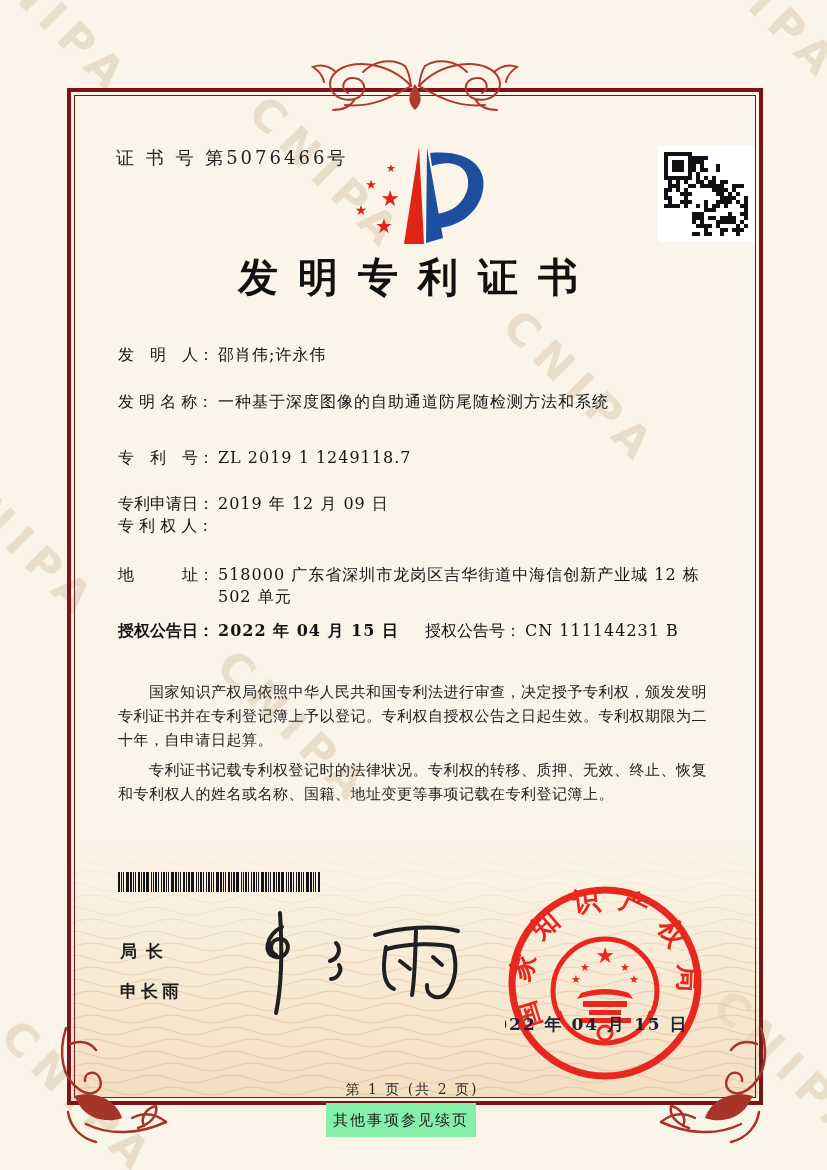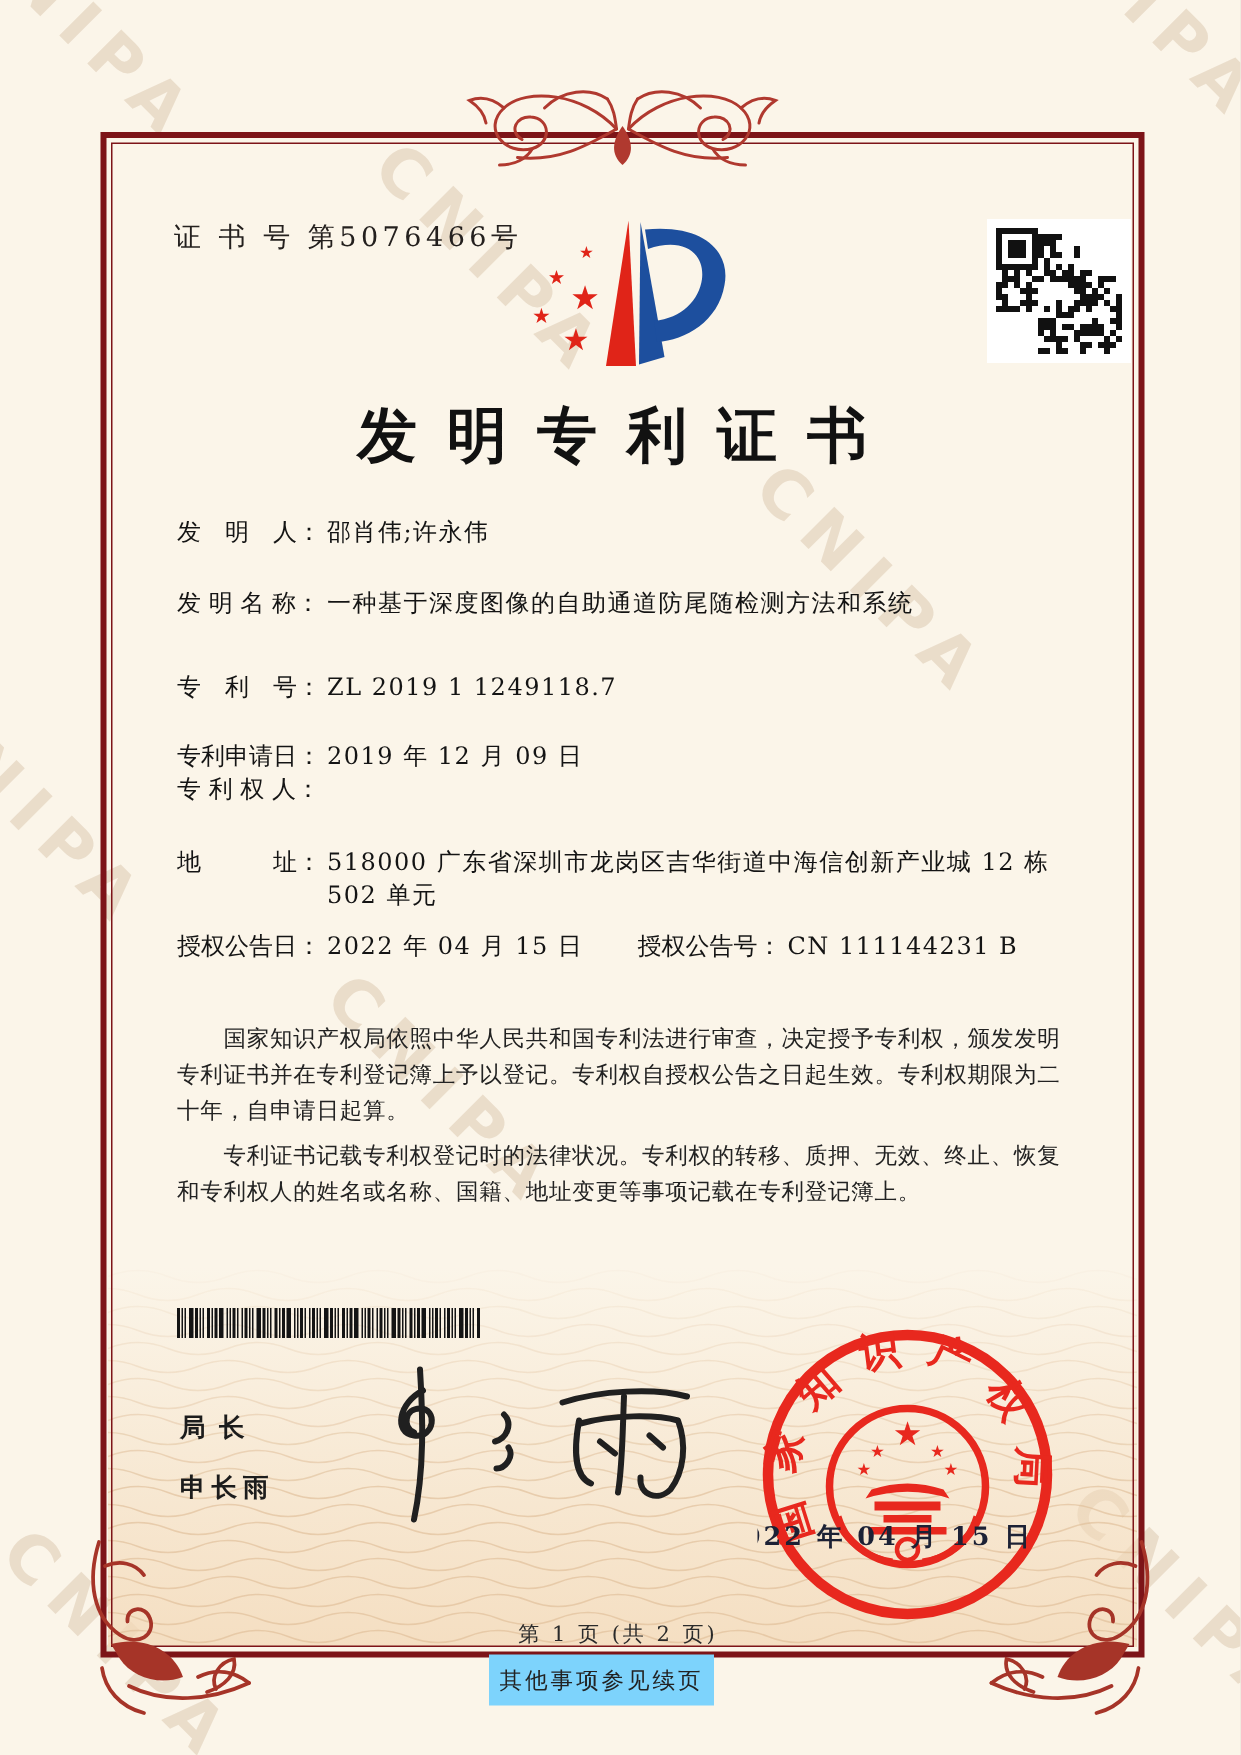--- a/index.html
+++ b/index.html
@@ -13,40 +13,40 @@
   
   .frame{position:absolute;left:67px;top:88px;width:696px;height:1017px;
          border:4px solid #7d1418;box-sizing:border-box;}
   .frame-inner{position:absolute;inset:3px;border:1px solid #7d1418;}
   
   .tint{position:absolute;left:72px;top:845px;width:686px;height:253px;
         background:linear-gradient(to bottom, rgba(246,226,201,0), rgba(243,217,184,0.8));}
   
   .certno{position:absolute;left:116px;top:146px;font-size:18px;letter-spacing:3px;color:#24201e;}
   .title{position:absolute;left:0;top:250px;width:816px;text-align:center;
-         font-size:40px;font-weight:bold;letter-spacing:0.5em;text-indent:0.5em;color:#111;margin-top:13px;}
+         font-size:40px;font-weight:bold;letter-spacing:0.5em;text-indent:0.5em;color:#111;}
   .qrbox{position:absolute;left:658px;top:146px;width:96px;height:96px;background:#ffffff;}
   
   .fields{position:absolute;left:118px;top:344px;width:604px;}
   .frow{display:flex;font-size:16px;line-height:22px;}
   .flabel{flex:none;width:100px;white-space:pre;color:#141414;}
   .fval{flex:1;letter-spacing:1px;color:#141414;}
   .gpair{display:flex;}
-  .gfirst{width:307px;flex:none;}
+  .gfirst{width:307px;flex:none;font-weight:bold;}
   
   .paras{position:absolute;left:118px;top:680px;width:600px;font-size:15px;line-height:24px;
          letter-spacing:0.5px;color:#222;}
   .paras p{margin:0 0 6px 0;text-indent:31px;}
   
   .signer-title{position:absolute;left:120px;top:940px;font-size:17px;font-weight:600;letter-spacing:9px;}
   .signer-name{position:absolute;left:120px;top:980px;font-size:17px;font-weight:700;letter-spacing:4px;}
   
   .pagenum{position:absolute;left:0;top:1081px;width:790px;text-align:center;font-size:14px;
            letter-spacing:2px;color:#2a2a2a;margin-left:17px;}
-  .note{position:absolute;left:326px;top:1103px;width:150px;height:34px;background:#7dd3fc;
+  .note{position:absolute;left:326px;top:1103px;width:150px;height:34px;background:#86efac;
         display:flex;align-items:center;justify-content:center;font-size:15px;letter-spacing:2px;color:#222;}
   svg{display:block;}
 </style>
 </head>
 <body>
 
 <div class="page">
 
   <span class="wm" style="left:-45px;top:-8px;">CNIPA</span>
   <span class="wm" style="left:665px;top:-22px;">CNIPA</span>

